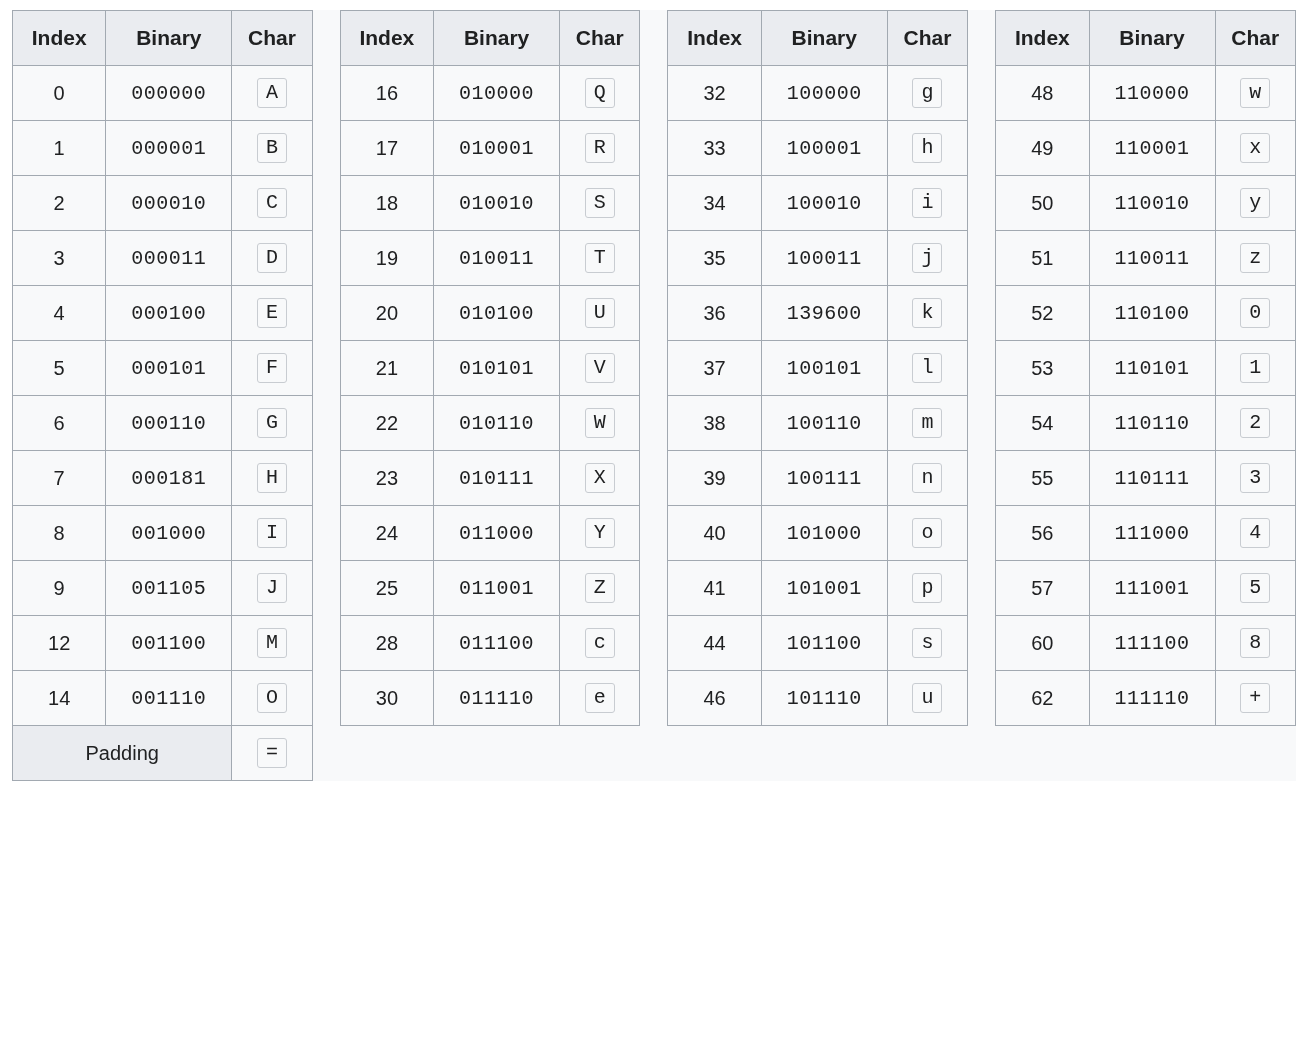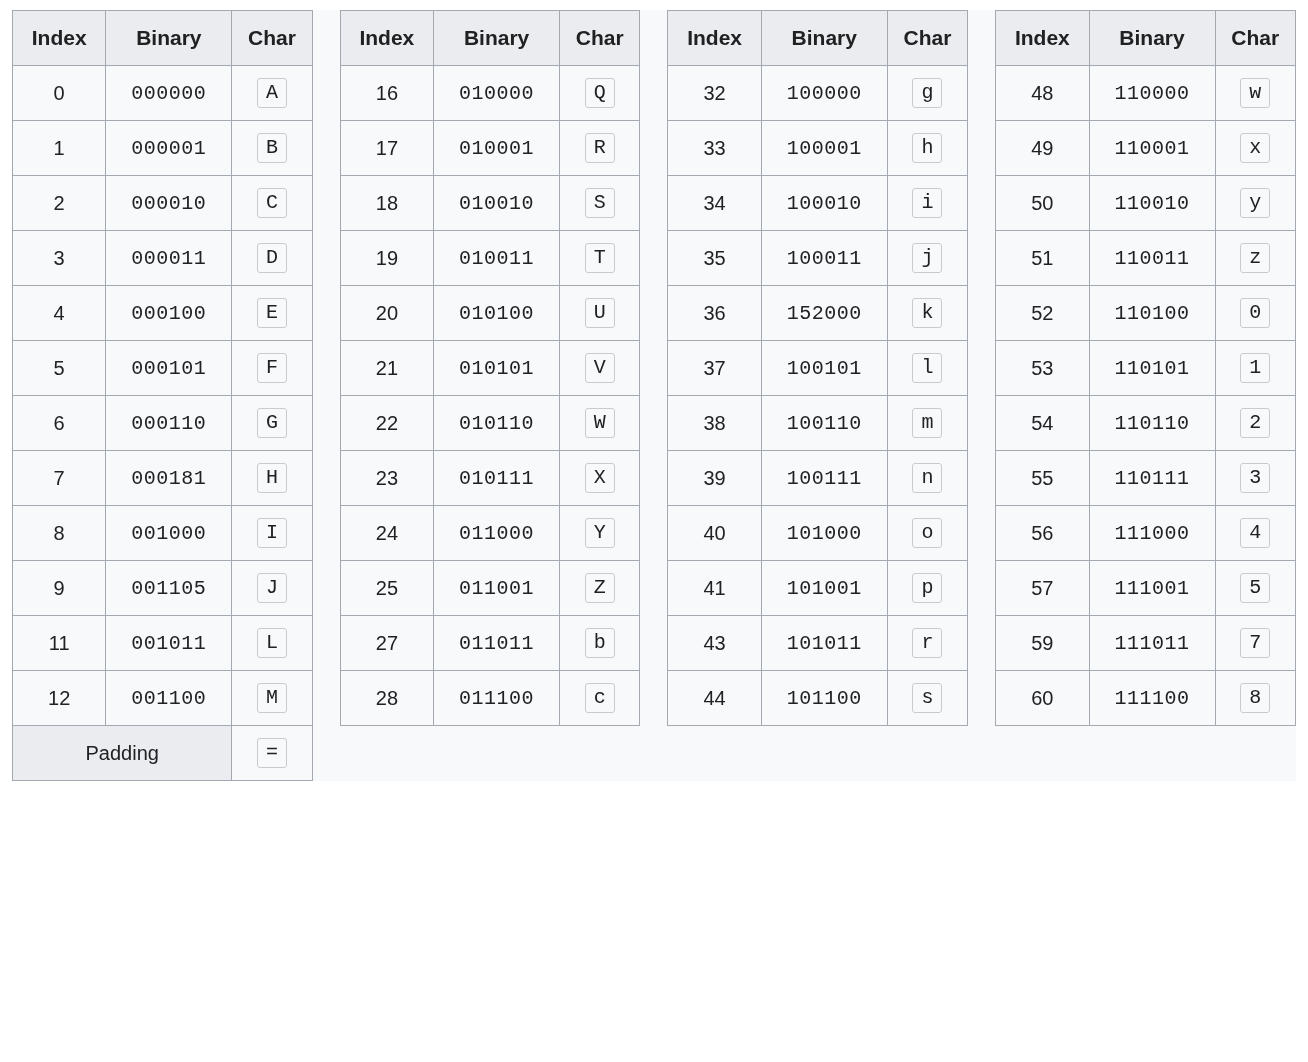--- a/index.html
+++ b/index.html
@@ -175,21 +175,21 @@
         <tr>
           <td>4</td>
           <td class="mono">000100</td>
           <td><code class="char">E</code></td>
           <td class="spacer"></td>
           <td>20</td>
           <td class="mono">010100</td>
           <td><code class="char">U</code></td>
           <td class="spacer"></td>
           <td>36</td>
-          <td class="mono">152000</td>
+          <td class="mono">139600</td>
           <td><code class="char">k</code></td>
           <td class="spacer"></td>
           <td>52</td>
           <td class="mono">110100</td>
           <td><code class="char">0</code></td>
         </tr>
         <tr>
           <td>5</td>
           <td class="mono">000101</td>
           <td><code class="char">F</code></td>
@@ -268,52 +268,52 @@
           <td class="spacer"></td>
           <td>41</td>
           <td class="mono">101001</td>
           <td><code class="char">p</code></td>
           <td class="spacer"></td>
           <td>57</td>
           <td class="mono">111001</td>
           <td><code class="char">5</code></td>
         </tr>
         <tr>
-          <td>11</td>
-          <td class="mono">001011</td>
-          <td><code class="char">L</code></td>
-          <td class="spacer"></td>
-          <td>27</td>
-          <td class="mono">011011</td>
-          <td><code class="char">b</code></td>
-          <td class="spacer"></td>
-          <td>43</td>
-          <td class="mono">101011</td>
-          <td><code class="char">r</code></td>
-          <td class="spacer"></td>
-          <td>59</td>
-          <td class="mono">111011</td>
-          <td><code class="char">7</code></td>
-        </tr>
-        <tr>
           <td>12</td>
           <td class="mono">001100</td>
           <td><code class="char">M</code></td>
           <td class="spacer"></td>
           <td>28</td>
           <td class="mono">011100</td>
           <td><code class="char">c</code></td>
           <td class="spacer"></td>
           <td>44</td>
           <td class="mono">101100</td>
           <td><code class="char">s</code></td>
           <td class="spacer"></td>
           <td>60</td>
           <td class="mono">111100</td>
           <td><code class="char">8</code></td>
+        </tr>
+        <tr>
+          <td>14</td>
+          <td class="mono">001110</td>
+          <td><code class="char">O</code></td>
+          <td class="spacer"></td>
+          <td>30</td>
+          <td class="mono">011110</td>
+          <td><code class="char">e</code></td>
+          <td class="spacer"></td>
+          <td>46</td>
+          <td class="mono">101110</td>
+          <td><code class="char">u</code></td>
+          <td class="spacer"></td>
+          <td>62</td>
+          <td class="mono">111110</td>
+          <td><code class="char">+</code></td>
         </tr>
       </tbody>
   <tfoot>
     <tr>
       <td class="pad-cell" colspan="2">Padding</td>
       <td>
         <code class="char">=</code>
       </td>
       <td class="pad-rest" colspan="12"></td>
     </tr>

